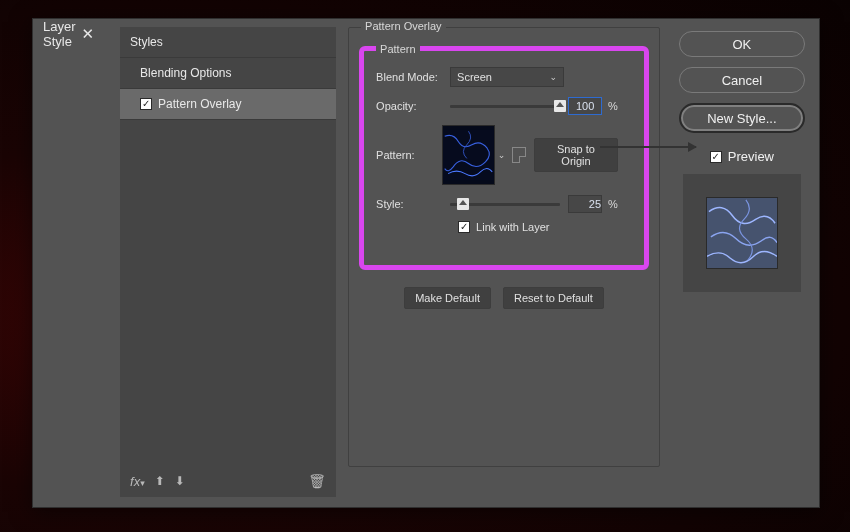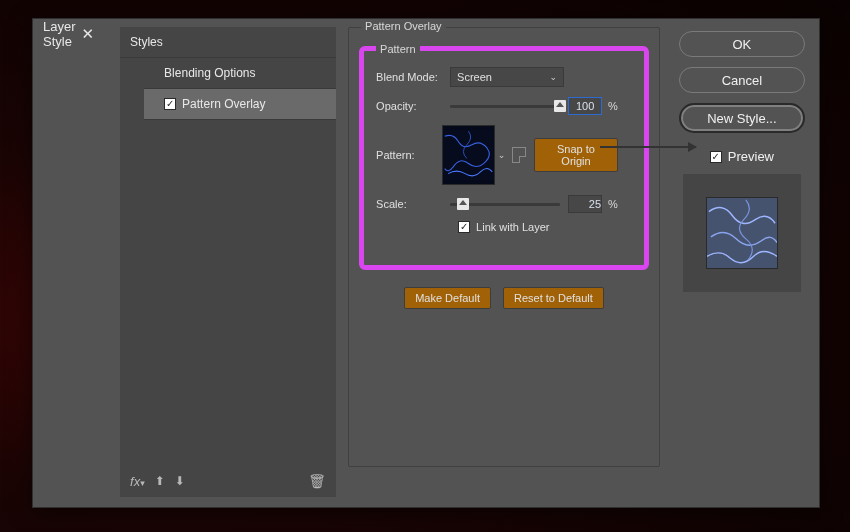--- a/index.html
+++ b/index.html
@@ -25,21 +25,21 @@
   }
   
   .left-panel {
     width: 216px; background: #454545; display: flex; flex-direction: column;
   }
   .left-header {
     color: #e8e8e8; font-size: 12px; padding: 8px 10px; border-bottom: 1px solid #3a3a3a;
   }
   .left-item {
     color: #e8e8e8; font-size: 12px; padding: 8px 20px; border-bottom: 1px solid #3a3a3a;
-    display: flex; align-items: center; gap: 6px; margin-left: 24px;
+    display: flex; align-items: center; gap: 6px;
   }
   .left-item.sel { background: #6a6a6a; }
   .chk {
     width: 12px; height: 12px; background: #fff; border: 1px solid #2a2a2a;
     display: inline-flex; align-items: center; justify-content: center;
     color: #2a2a2a; font-size: 10px; line-height: 1;
   }
   .left-footer {
     margin-top: auto; display: flex; align-items: center; gap: 10px;
     padding: 8px 10px; color: #b8b8b8; font-size: 13px;
@@ -93,21 +93,21 @@
   .pattern-swatch {
     width: 60px; height: 60px; border: 1px solid #2a2a2a;
     background: #050a1a; position: relative; overflow: hidden;
   }
   .pattern-swatch svg { width: 100%; height: 100%; }
   .mini-caret {
     width: 10px; display: inline-flex; align-items: center; justify-content: center;
     color: #ccc; font-size: 9px; margin-left: 2px;
   }
   .snap-btn, .btn {
-    background: #a16207; border: 1px solid #3d3d3d; color: #e0e0e0;
+    background: #404040; border: 1px solid #3d3d3d; color: #e0e0e0;
     font-size: 11px; padding: 4px 10px; border-radius: 2px; cursor: pointer;
   }
   .new-pattern-icon {
     width: 16px; height: 16px; border: 1px solid #888; position: relative; margin: 0 8px 0 6px;
     display: inline-block;
   }
   .new-pattern-icon::after {
     content: ""; position: absolute; right: -1px; bottom: -1px;
     width: 6px; height: 6px; background: #535353; border-left: 1px solid #888; border-top: 1px solid #888;
   }
@@ -206,21 +206,21 @@
                 <path d="M6 52 Q16 46 26 52 Q36 58 44 50 Q52 42 58 50" stroke="#4a78ff" stroke-width="1.2" fill="none"></path>
                 <path d="M30 2 Q36 10 28 18 Q20 26 28 34" stroke="#3458d0" stroke-width="1" fill="none"></path>
               </svg>
             </div>
             <span class="mini-caret">⌄</span>
             <span class="new-pattern-icon"></span>
             <button class="snap-btn">Snap to Origin</button>
           </div>
 
           <div class="row" style="margin-top:10px">
-            <span class="lbl">Scale:</span>
+            <span class="lbl">Style:</span>
             <div style="width:110px">
               <div class="slider-track">
                   <div class="slider-thumb" style="left:12%"></div>
                 </div>
             </div>
             <div style="width:8px"></div>
             <div class="numbox plain">25</div>
             <span class="pct">%</span>
           </div>
 

